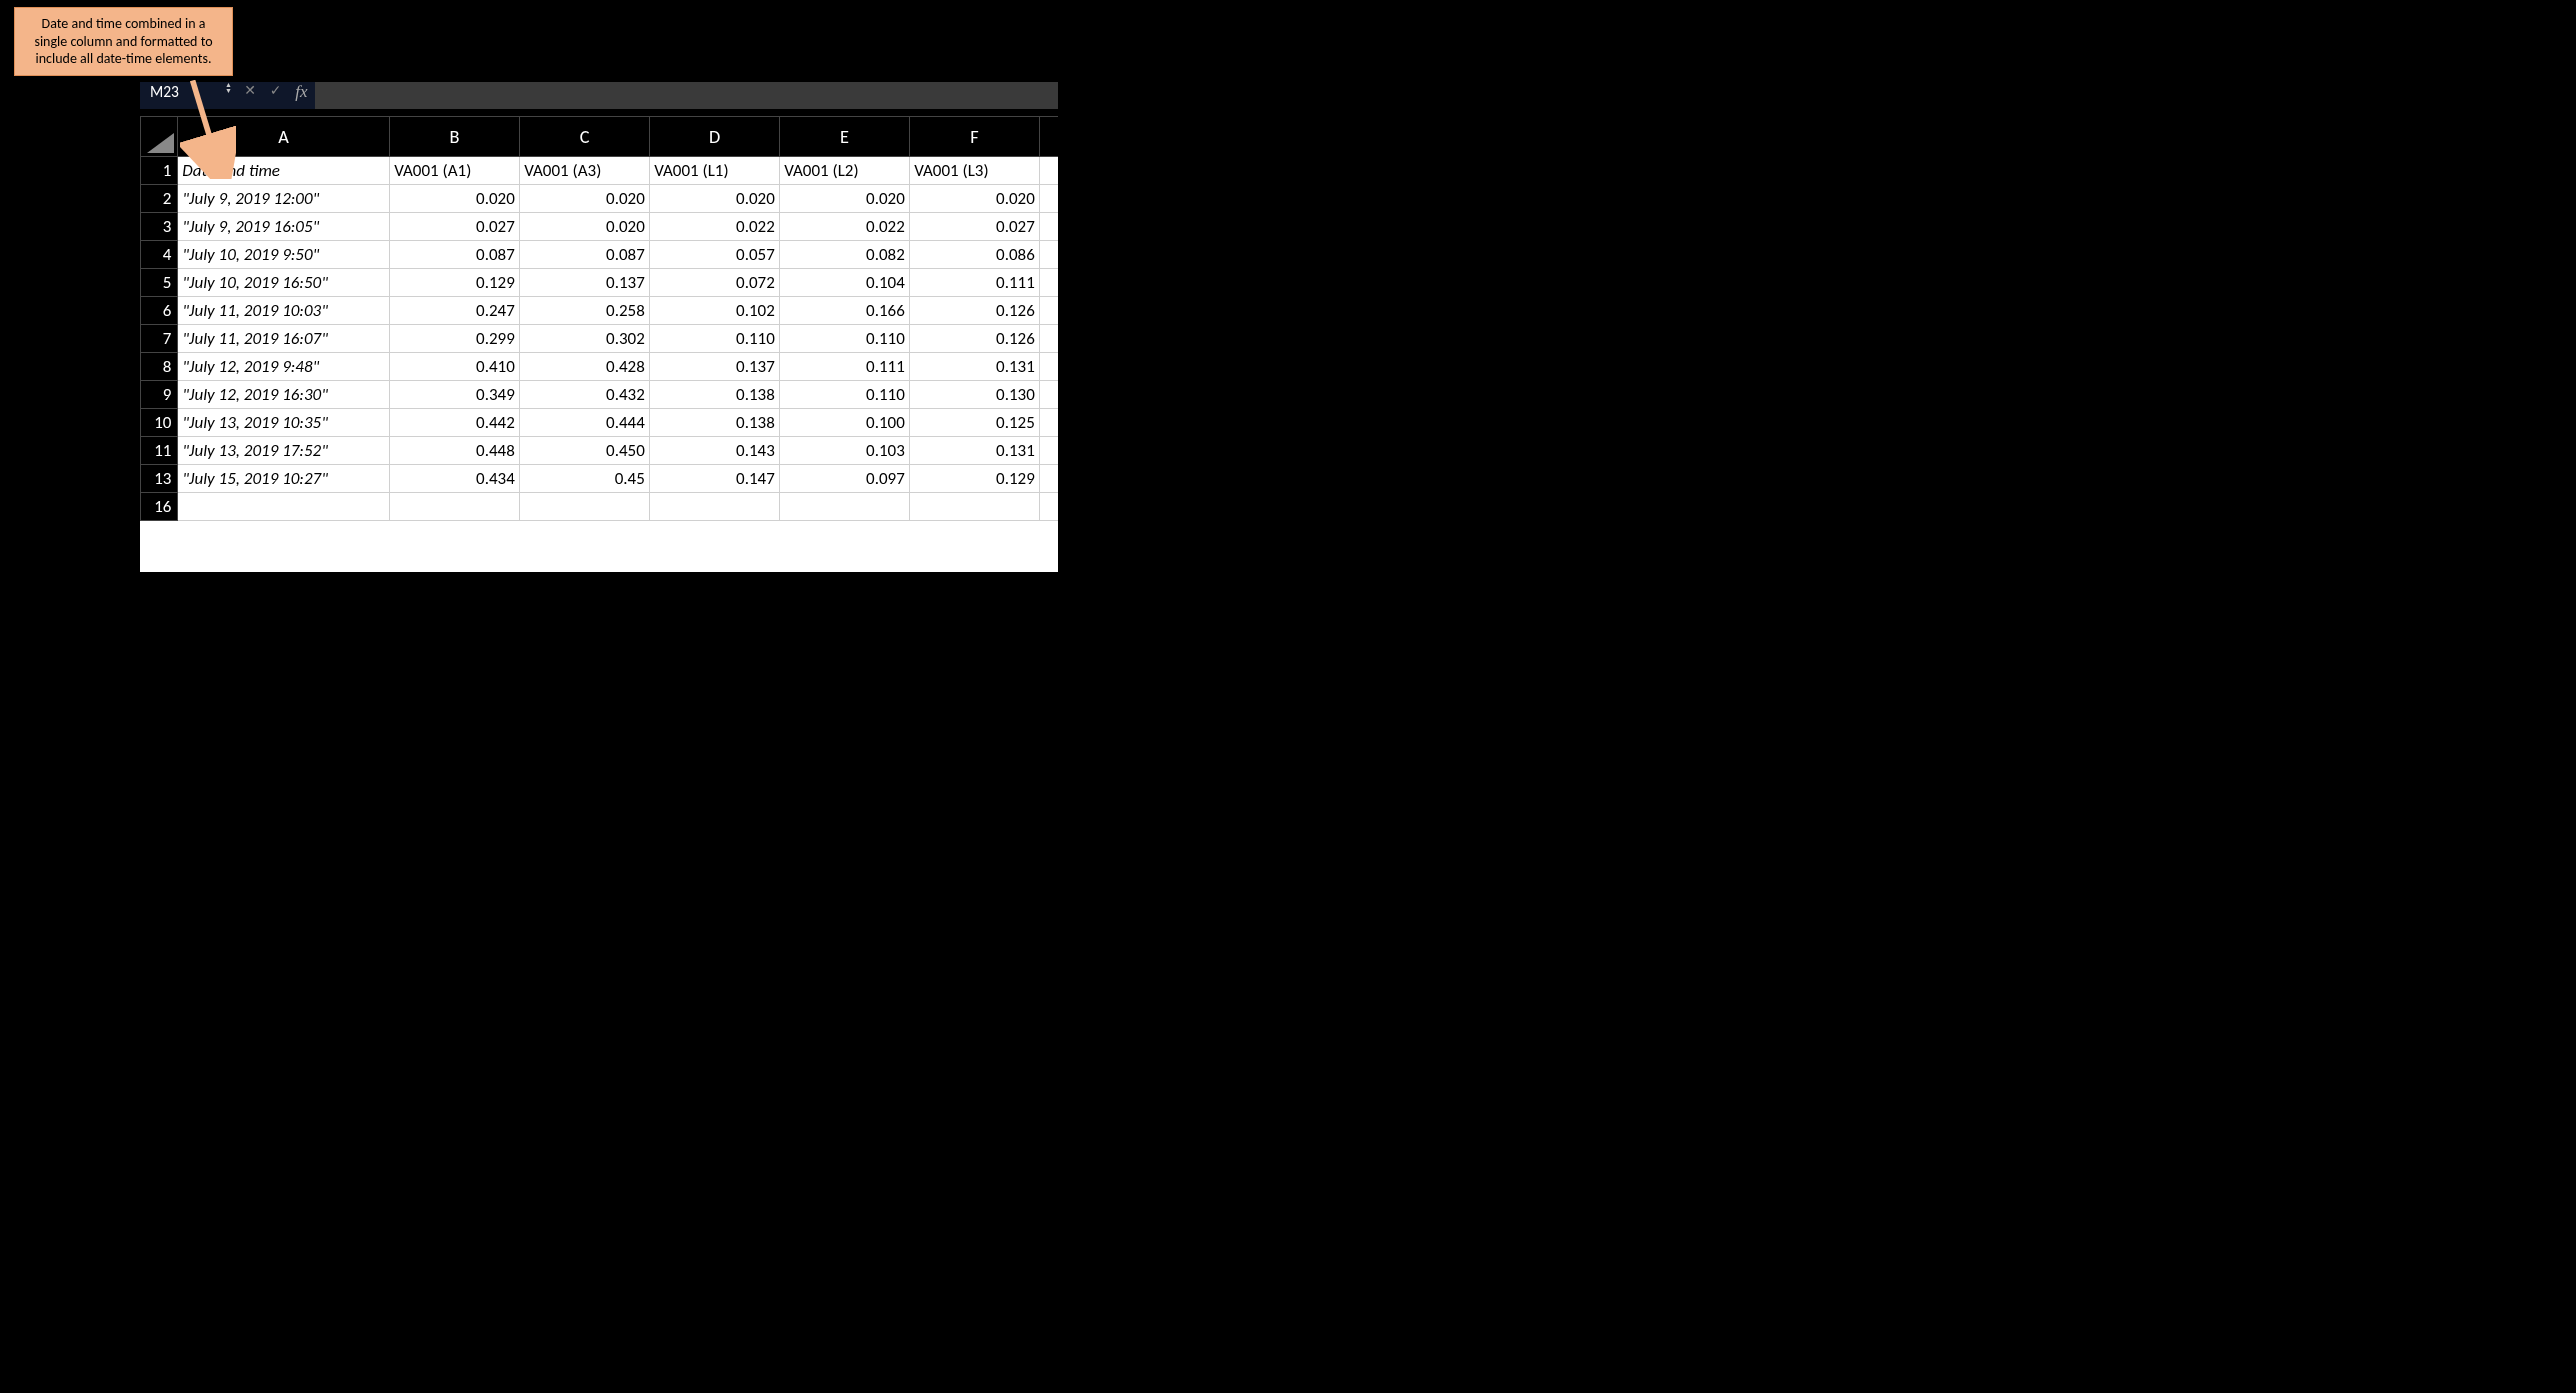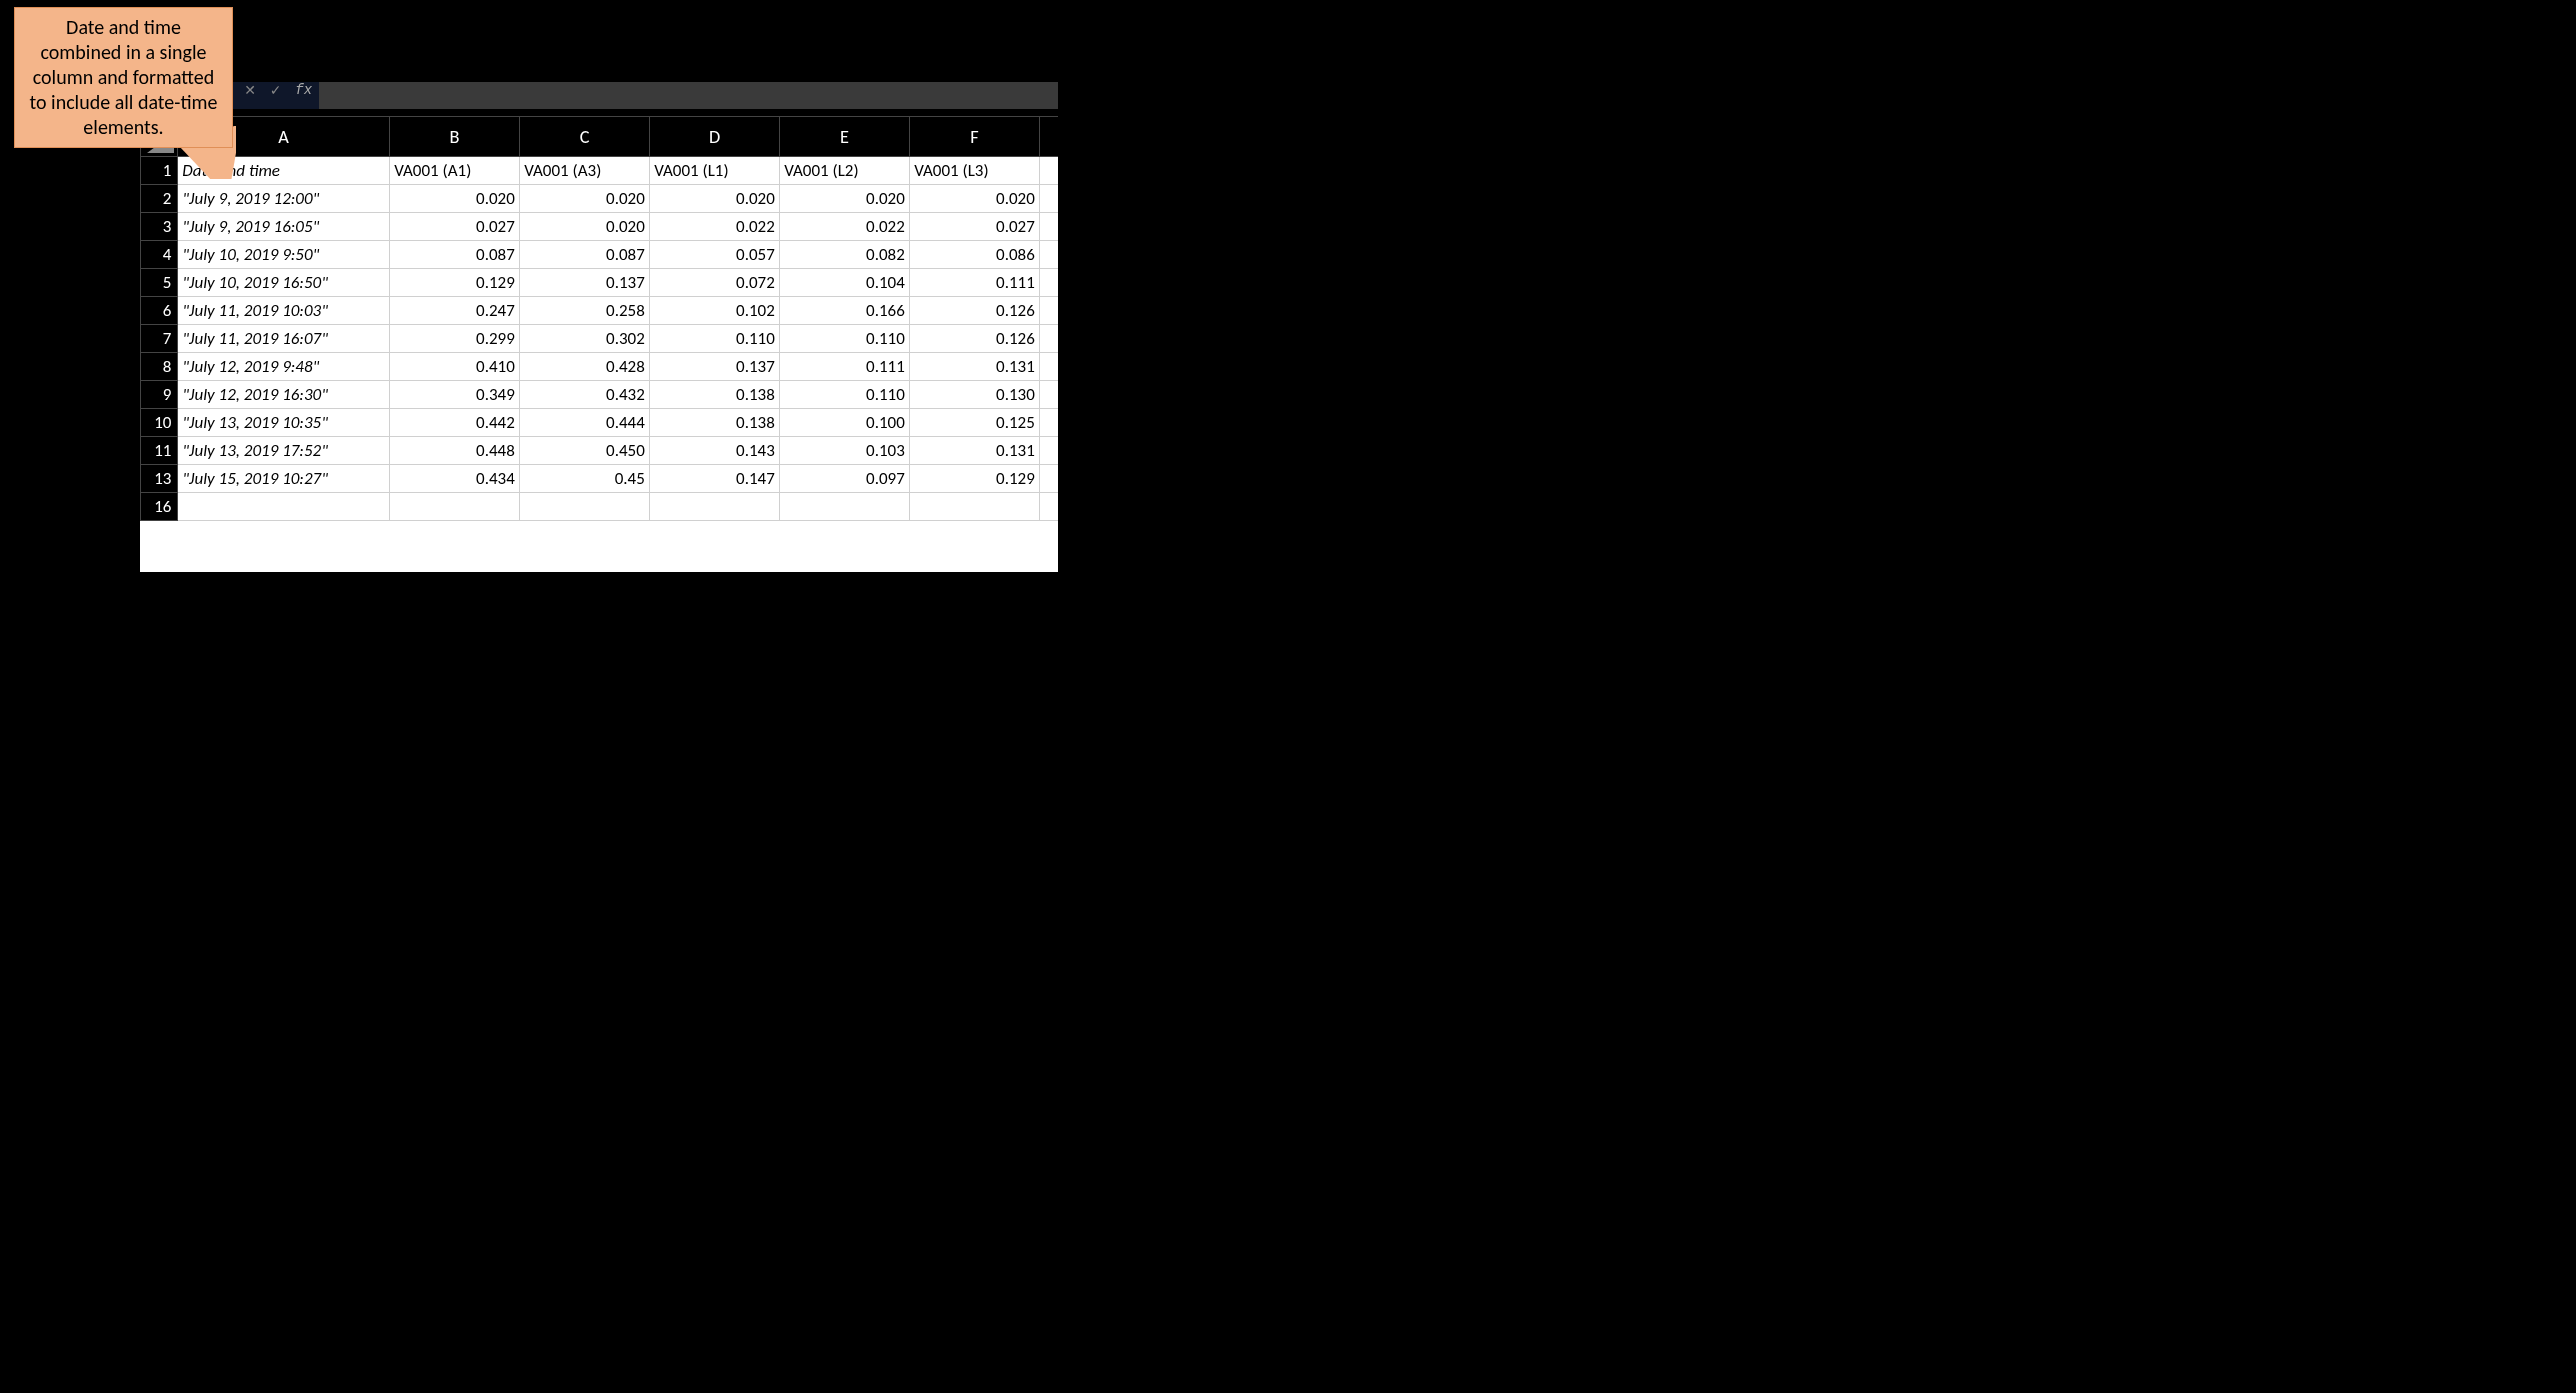--- a/index.html
+++ b/index.html
@@ -13,21 +13,21 @@
   }
   
   .callout {
     position: absolute;
     top: 7px;
     left: 14px;
     width: 219px;
     background: #f4b58a;
     border: 0.7px solid #e08f57;
     padding: 7px 10px;
-    font-size: 20px;
+    font-size: 14px;
     color: #000;
     text-align: center;
     line-height: 1.25;
     z-index: 10;
   }
   .arrow {
     position: absolute;
     top: 80px;
     left: 180px;
     width: 56px;
@@ -64,22 +64,22 @@
     color: #ccc;
   }
   .fbar .btn {
     width: 25.4px;
     text-align: center;
     color: #888;
     font-size: 14px;
   }
   .fx {
     font-style: italic;
-    font-family: Liberation Mono, monospace;
-    font-size: 14px;
+    font-family: Liberation Serif, serif;
+    font-size: 17px;
     color: #aaa;
     padding: 0 7px;
   }
   .fxinput {
     flex: 1;
     height: 100%;
     background: #3a3a3a;
     border: none;
     outline: none;
     color: #fff;

